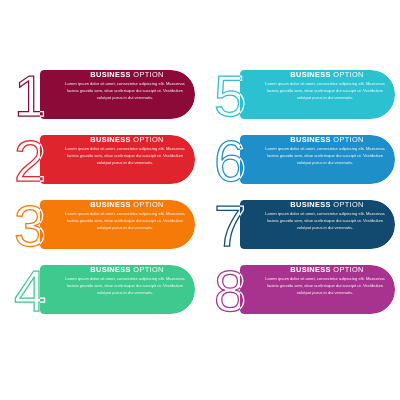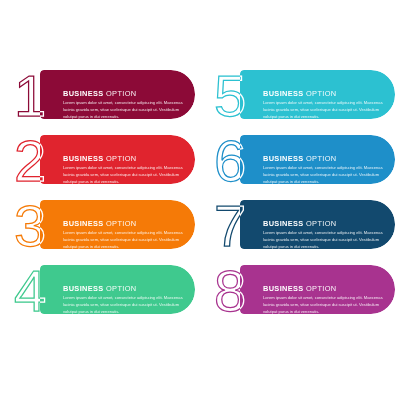--- a/index.html
+++ b/index.html
@@ -38,24 +38,25 @@
   }
   .bar-inner{
     position:absolute;
     inset:0;
     border-radius:4px 24px 24px 4px;
   }
   
   .content{
     position:absolute;
     left:53px;
-    top:28px;
+    top:9px;
     width:128px;
     z-index:3;
     pointer-events:none;
+    text-align:center;
   }
   .heading{
     font-size:7.4px;
     letter-spacing:0.35px;
     color:#ffffff;
     margin:0 0 3px 0;
     white-space:nowrap;
     line-height:1;
   }
   .heading .b{font-weight:bold;}

